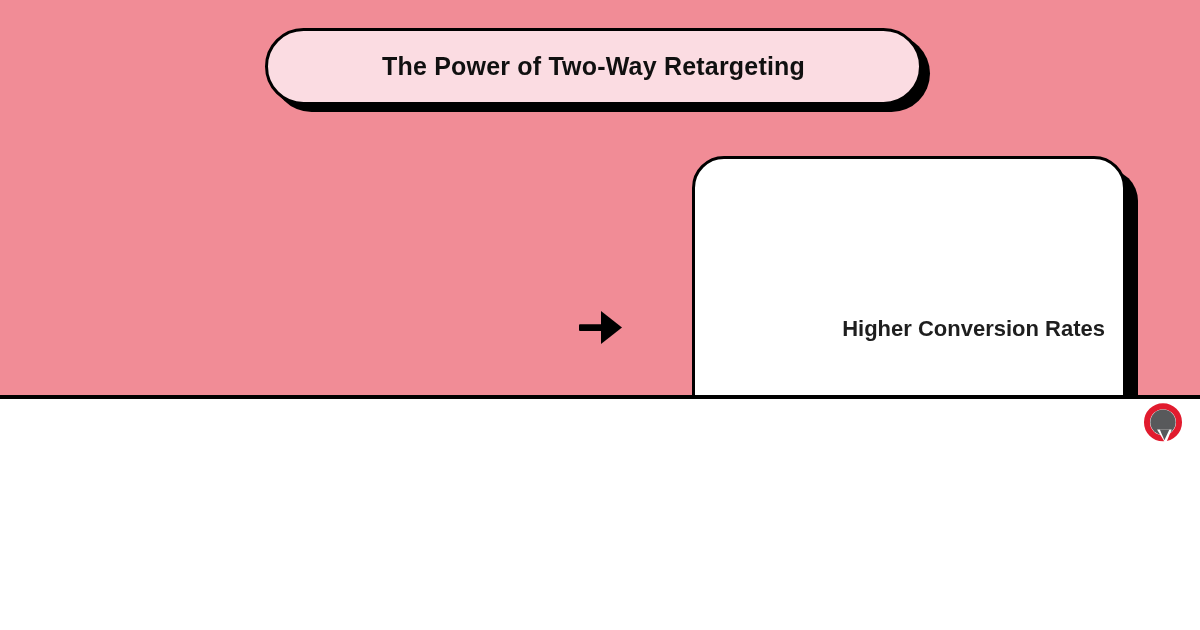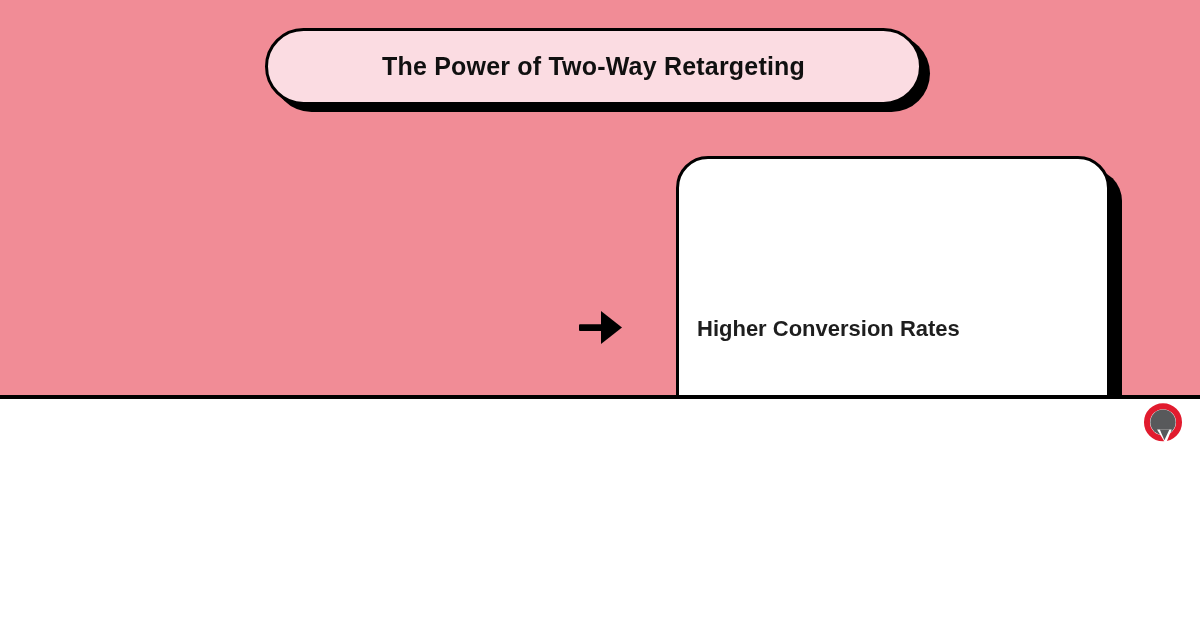--- a/index.html
+++ b/index.html
@@ -36,21 +36,21 @@
     top: 156px;
     width: 434px; height: 322px;
     background: var(--card_fill, #fff);
     border: 3px solid var(--outline, #000);
     border-radius: 32px;
     box-shadow: 12px 13px 0 var(--outline, #000);
     display: flex; align-items: center;
     padding: 0 18px;
   }
   .card-left  { left: 78px; }
-  .card-right { left: 676px; }
+  .card-right { left: 692px; justify-content: flex-end; }
   .card-label {
     font-size: 22px; font-weight: 700;
     color: var(--text, #1E1E1E);
     line-height: 1.2;
     position: relative; top: 12px;
   }
   
   .arrow {
     position: absolute;
     left: 577px; top: 309px;

